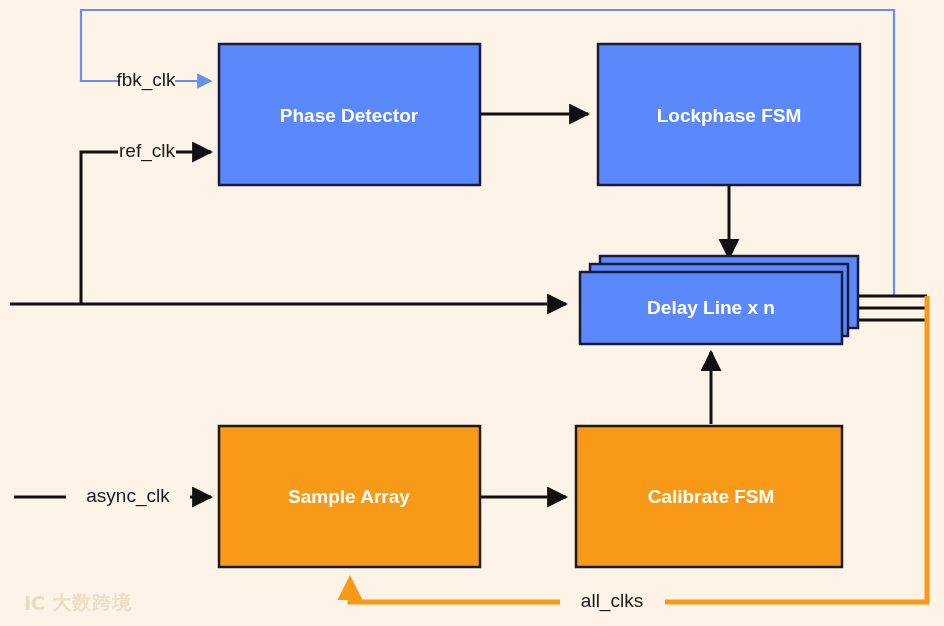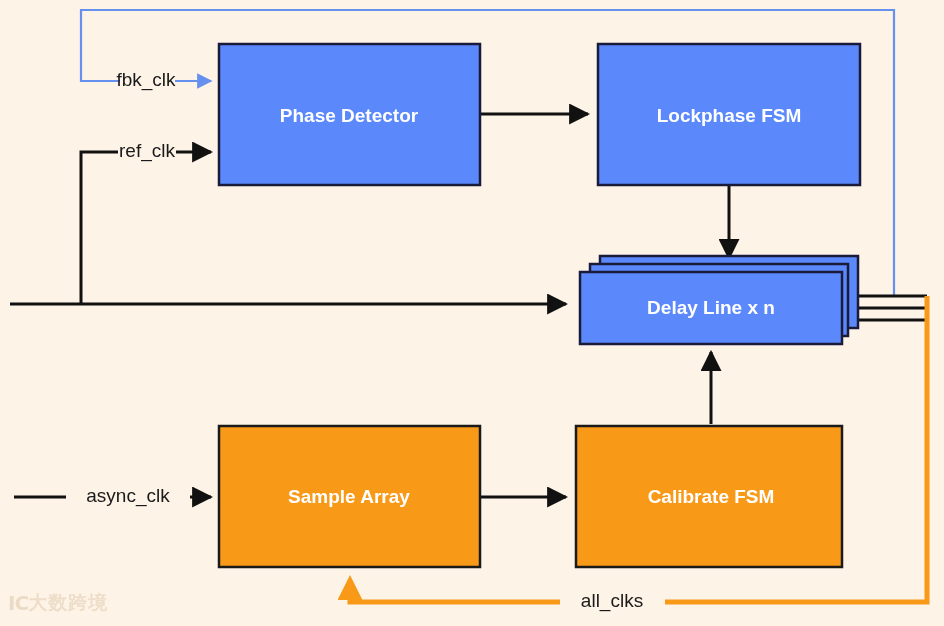--- a/index.html
+++ b/index.html
@@ -59,24 +59,25 @@
     stroke-width: 2.2;
     fill: none;
   }
   .wire-orange {
     stroke: #f89a18;
     stroke-width: 5;
     fill: none;
   }
   .watermark {
     position: absolute;
-    left: 8px;
+    left: 24px;
     bottom: 10px;
     display: flex;
     align-items: center;
+    gap: 8px;
     opacity: 0.30;
     pointer-events: none;
   }
   .watermark-mark {
     font-family: "DejaVu Sans", sans-serif;
     font-size: 20px;
     font-weight: bold;
     color: #c4a478;
     letter-spacing: -1px;
   }

